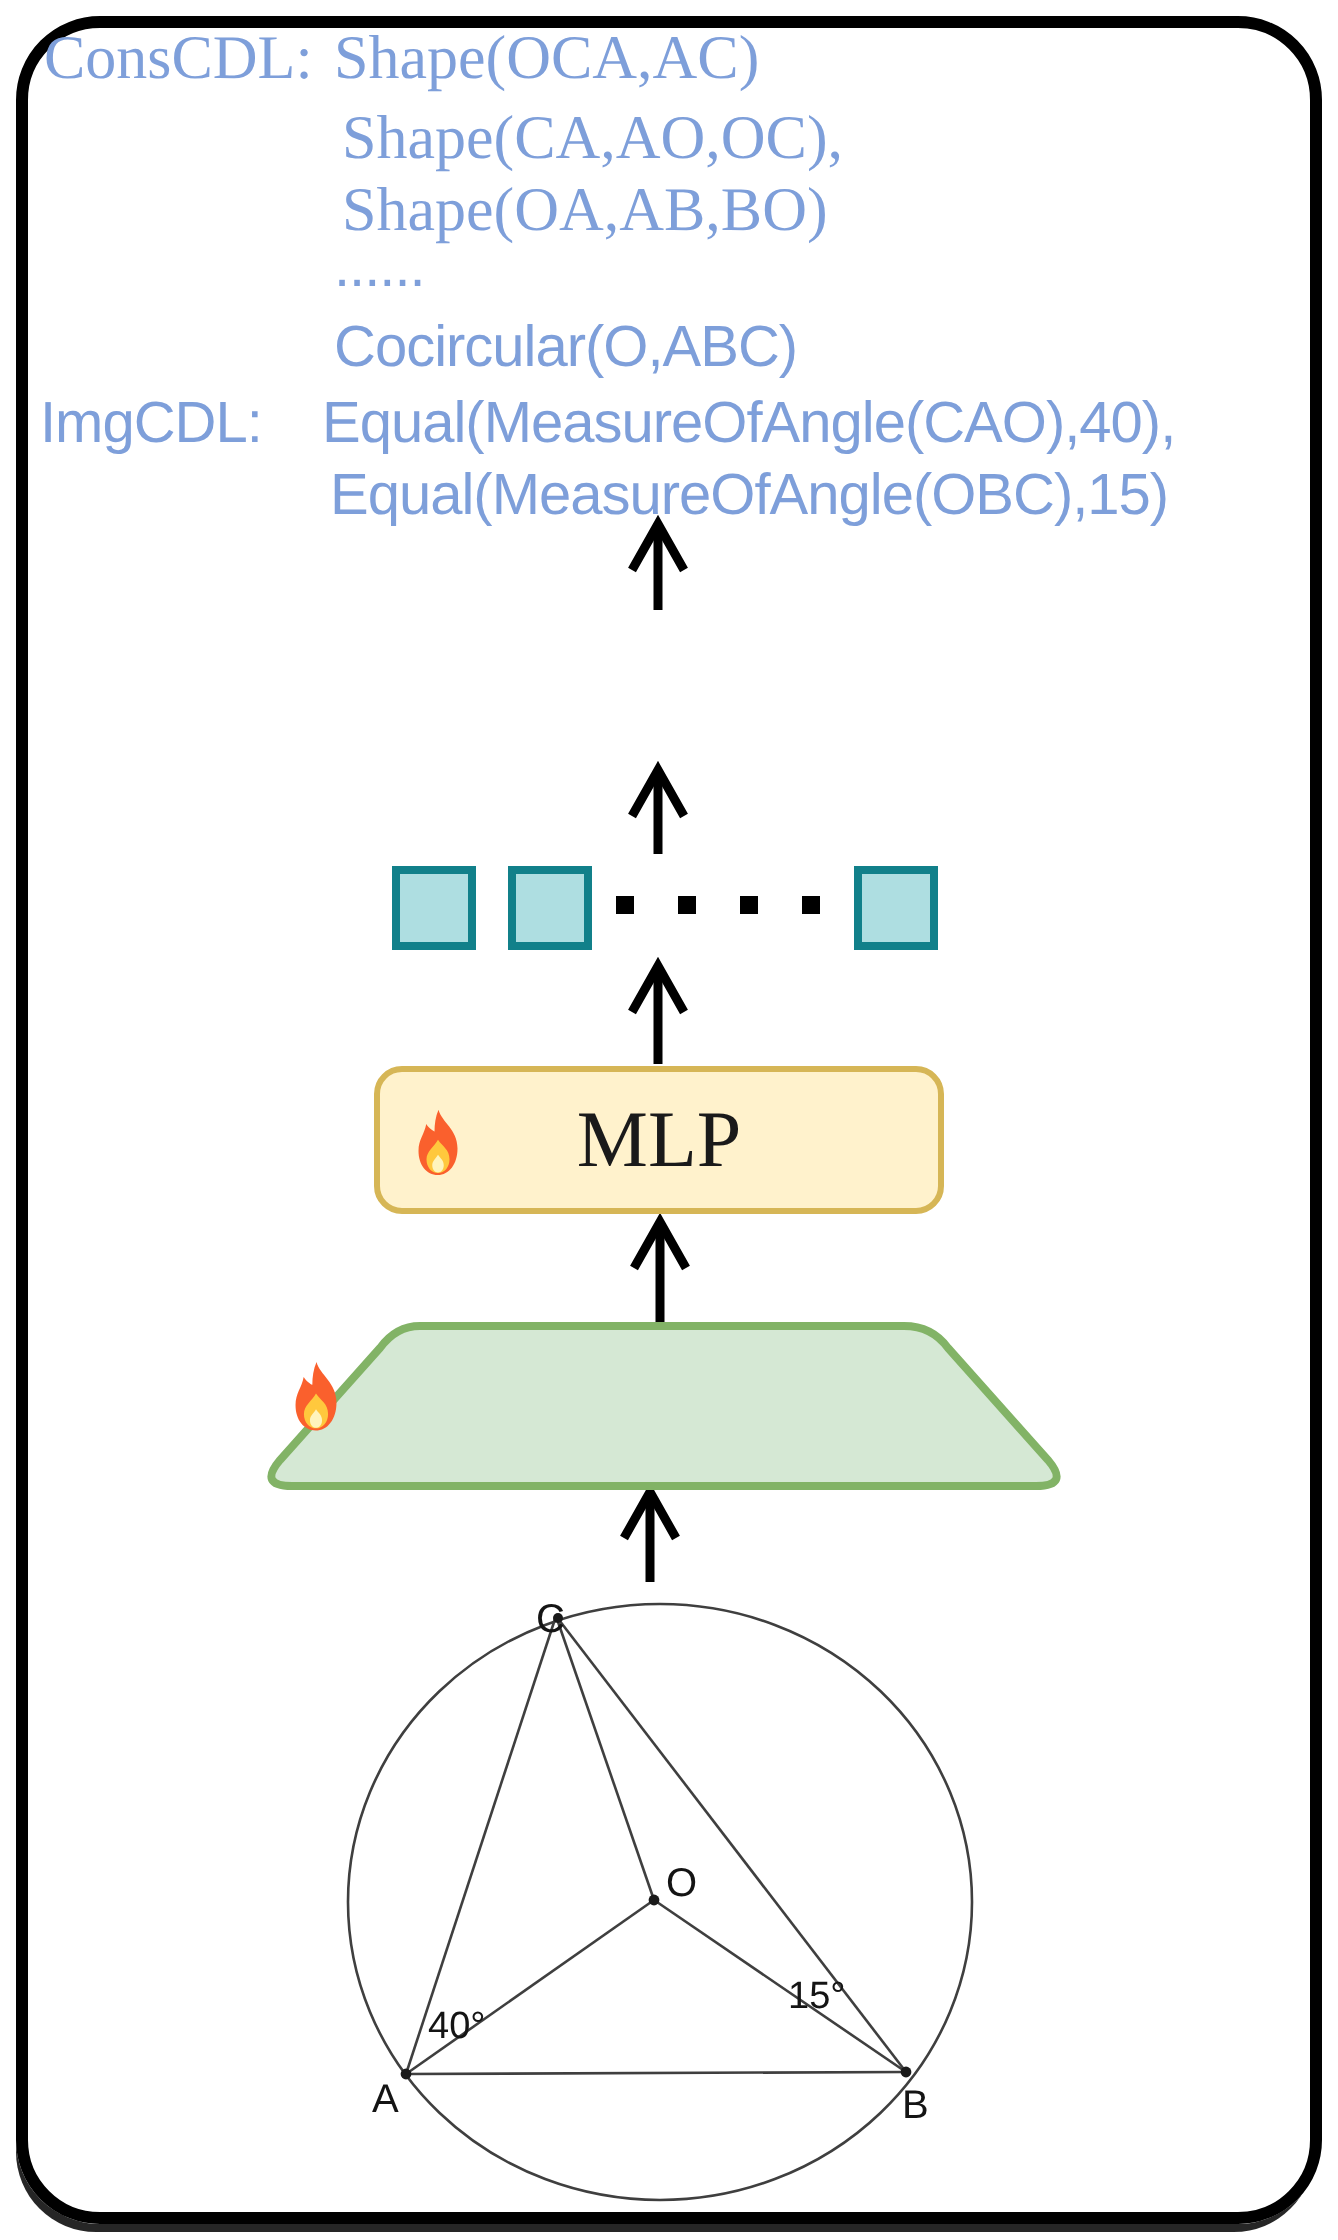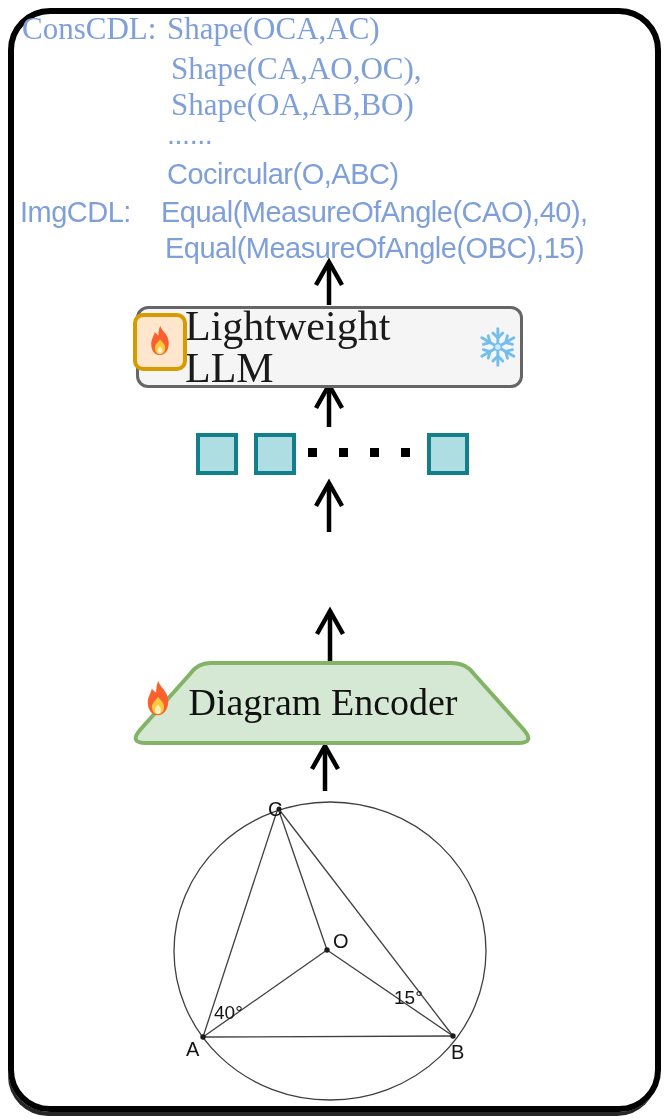--- a/index.html
+++ b/index.html
@@ -118,45 +118,37 @@
       <circle class="geo-dot" cx="279" cy="809" r="2.5"></circle>
       <text class="geo-lbl" x="186" y="1056">A</text>
       <text class="geo-lbl" x="451" y="1059">B</text>
       <text class="geo-lbl" x="333" y="948">O</text>
       <text class="geo-lbl" x="268" y="816">C</text>
       <text class="geo-ang" x="214" y="1019">40°</text>
       <text class="geo-ang" x="394" y="1004">15°</text>
     </g>
   </svg>
 
-  <div class="llm-box">
-    <div class="fire-badge">
-      <svg class="icon-svg" width="36" height="40" viewBox="0 0 32 32">
-          <use href="#fire-sym"></use>
-        </svg>
-    </div>
-    <span class="llm-text">Lightweight LLM</span>
-    <svg class="icon-svg" width="46" height="46" viewBox="0 0 32 32" style="margin-left:2px">
-        <use href="#snow-sym"></use>
-      </svg>
-  </div>
 
   <div class="token-row">
     <div class="tok" style="left:196px;top:433px"></div>
     <div class="tok" style="left:254px;top:433px"></div>
     <div class="tokdot" style="left:308px;top:448px"></div>
     <div class="tokdot" style="left:339px;top:448px"></div>
     <div class="tokdot" style="left:370px;top:448px"></div>
     <div class="tokdot" style="left:401px;top:448px"></div>
     <div class="tok" style="left:427px;top:433px"></div>
   </div>
 
+  <div class="mlp-box">
+    <svg class="icon-svg mlp-fire" width="40" height="44" viewBox="0 0 32 32">
+        <use href="#fire-sym"></use>
+      </svg>
+    <span class="mlp-text">MLP</span>
+  </div>
 
   <svg class="enc-shape" width="425" height="92" viewBox="0 0 425 92">
     <path d="M 90 5 L 332 5 Q 346 5 354 16 L 404 72 Q 415 85 398 85 L 26 85 Q 9 85 20 72 L 70 16 Q 78 5 90 5 Z" fill="var(--encoder-fill,#D5E8D4)" stroke="var(--encoder-border,#82B366)" stroke-width="4"></path>
   </svg>
   <svg class="icon-svg enc-fire" width="42" height="46" viewBox="0 0 32 32">
       <use href="#fire-sym"></use>
     </svg>
-  <div class="enc-label">
-    <span class="enc-text">Diagram Encoder</span>
-  </div>
 </div>
 
 </body></html>

